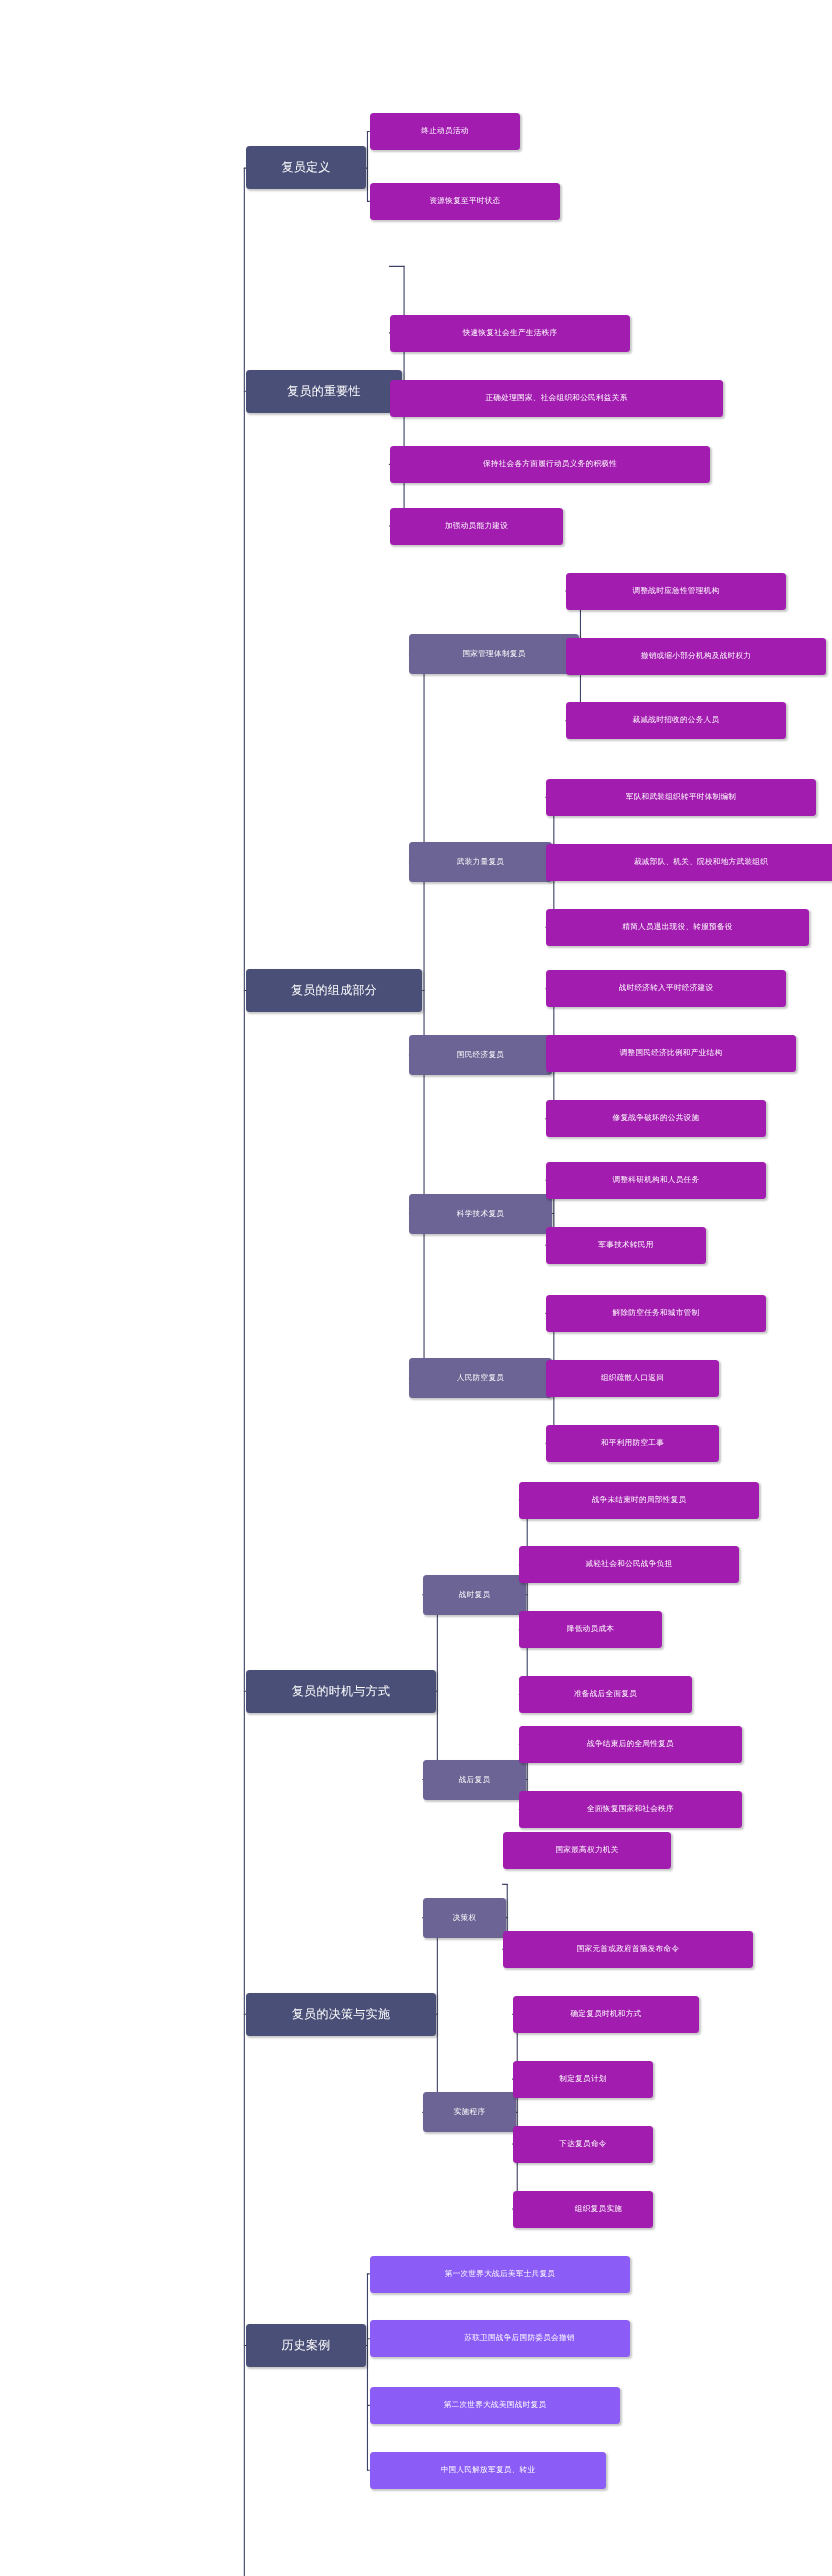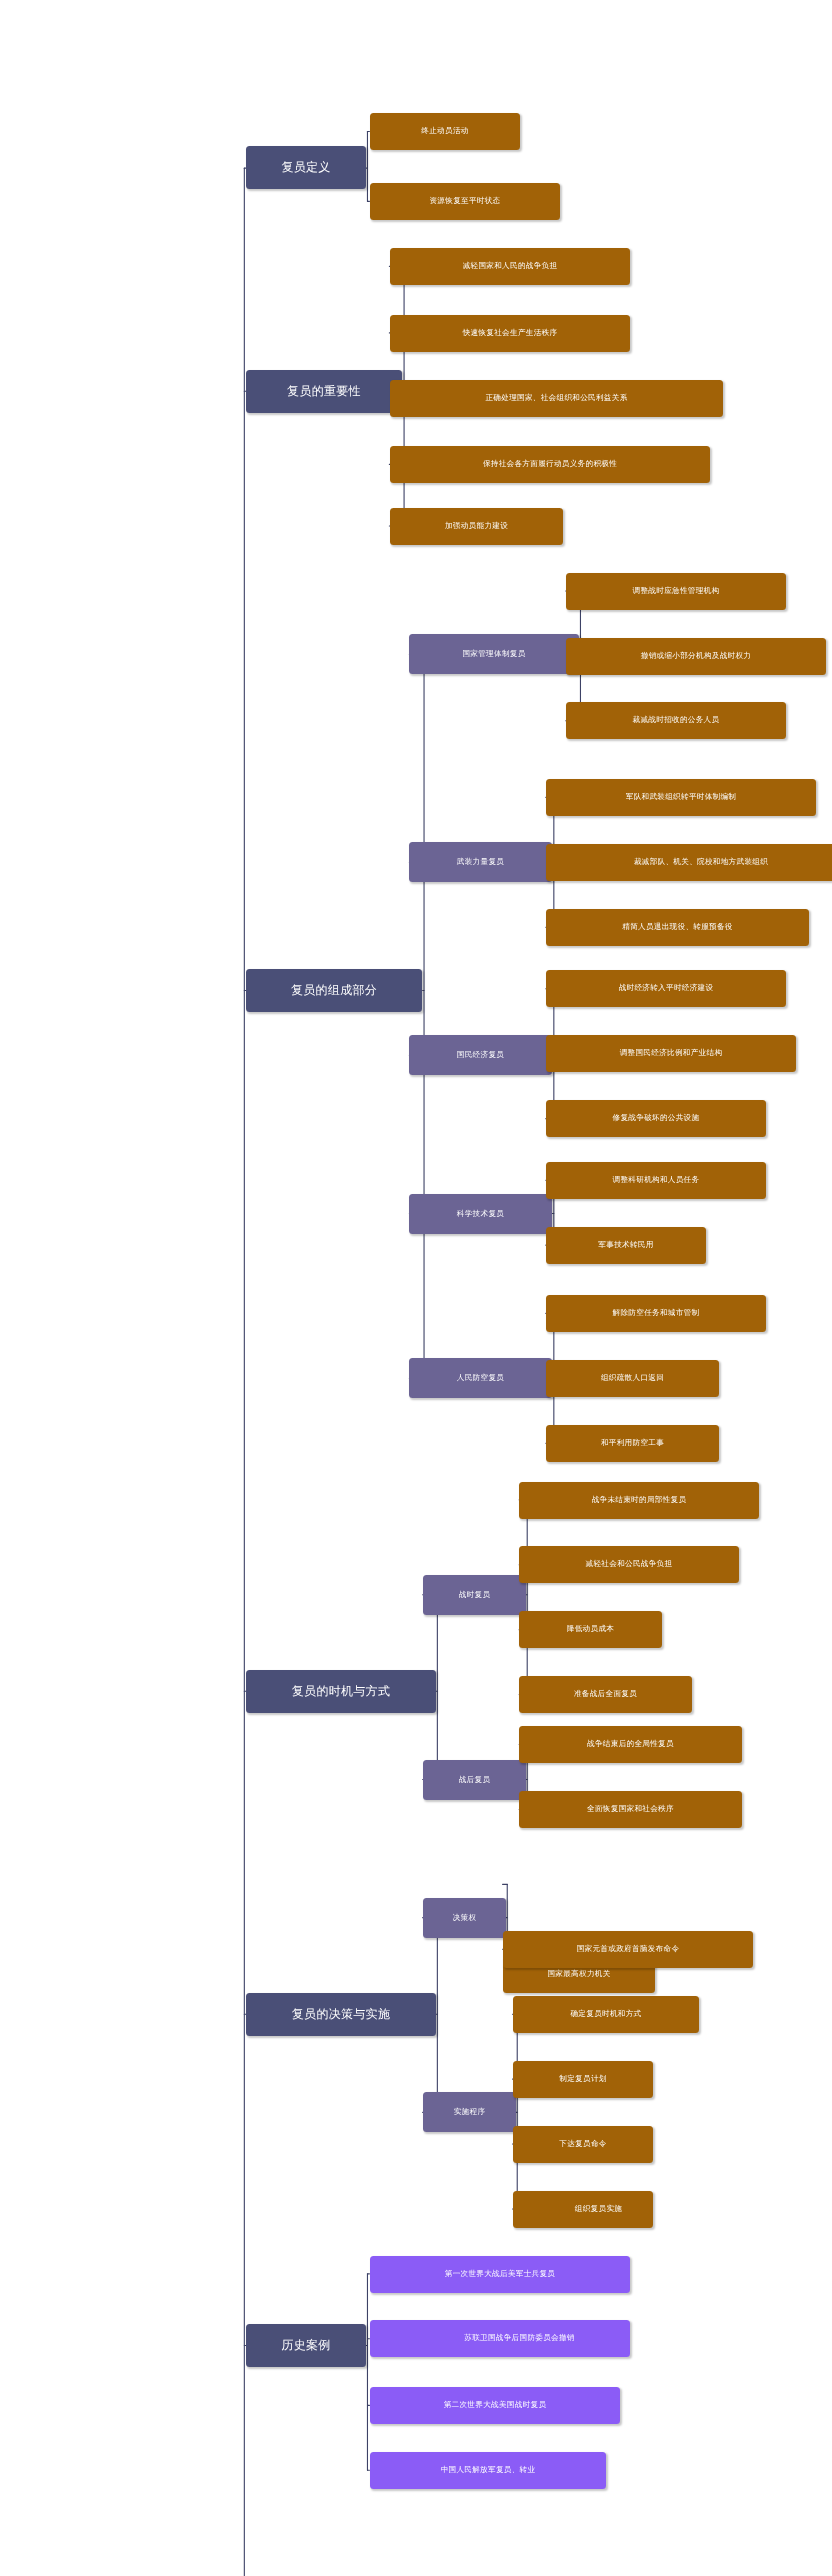--- a/index.html
+++ b/index.html
@@ -25,21 +25,21 @@
   }
   .node.lvl1{
     background:#4a4f77;
     font-size:12px;
   }
   .node.lvl2{
     background:#6b6494;
     font-size:7.6px;
   }
   .node.lvl3{
-    background:#a16207;
+    background:#a21caf;
     font-size:7.6px;
   }
   .node.lvl3b{
     background:#8b5cf6;
     font-size:7.6px;
   }
 </style>
 </head>
 <body>
 
@@ -135,23 +135,20 @@
     </div>
     <div class="node lvl3" style="left: 370px; top: 113px; width: 150px; height: 37px;">
       <span>终止动员活动</span>
     </div>
     <div class="node lvl3" style="left: 370px; top: 183px; width: 190px; height: 37px;">
       <span>资源恢复至平时状态</span>
     </div>
     <div class="node lvl1" style="left: 246px; top: 370px; width: 156px; height: 43px;">
       <span>复员的重要性</span>
     </div>
-    <div class="node lvl3" style="left: 390px; top: 248px; width: 240px; height: 37px;">
-      <span>减轻国家和人民的战争负担</span>
-    </div>
     <div class="node lvl3" style="left: 390px; top: 315px; width: 240px; height: 37px;">
       <span>快速恢复社会生产生活秩序</span>
     </div>
     <div class="node lvl3" style="left: 390px; top: 380px; width: 333px; height: 37px;">
       <span>正确处理国家、社会组织和公民利益关系</span>
     </div>
     <div class="node lvl3" style="left: 390px; top: 446px; width: 320px; height: 37px;">
       <span>保持社会各方面履行动员义务的积极性</span>
     </div>
     <div class="node lvl3" style="left: 390px; top: 508px; width: 173px; height: 37px;">
@@ -243,21 +240,21 @@
     </div>
     <div class="node lvl3" style="left: 519px; top: 1791px; width: 223px; height: 37px; justify-content: center;">
       <span>全面恢复国家和社会秩序</span>
     </div>
     <div class="node lvl1" style="left: 246px; top: 1993px; width: 190px; height: 43px;">
       <span>复员的决策与实施</span>
     </div>
     <div class="node lvl2" style="left: 423px; top: 1898px; width: 83px; height: 40px;">
       <span>决策权</span>
     </div>
-    <div class="node lvl3" style="left: 503px; top: 1956px; width: 152px; height: 37px; justify-content: center;">
+    <div class="node lvl3" style="left: 503px; top: 1832px; width: 168px; height: 37px; justify-content: center;">
       <span>国家最高权力机关</span>
     </div>
     <div class="node lvl3" style="left: 503px; top: 1931px; width: 250px; height: 37px;">
       <span>国家元首或政府首脑发布命令</span>
     </div>
     <div class="node lvl2" style="left: 423px; top: 2092px; width: 93px; height: 40px;">
       <span>实施程序</span>
     </div>
     <div class="node lvl3" style="left: 513px; top: 1996px; width: 186px; height: 37px;">
       <span>确定复员时机和方式</span>

